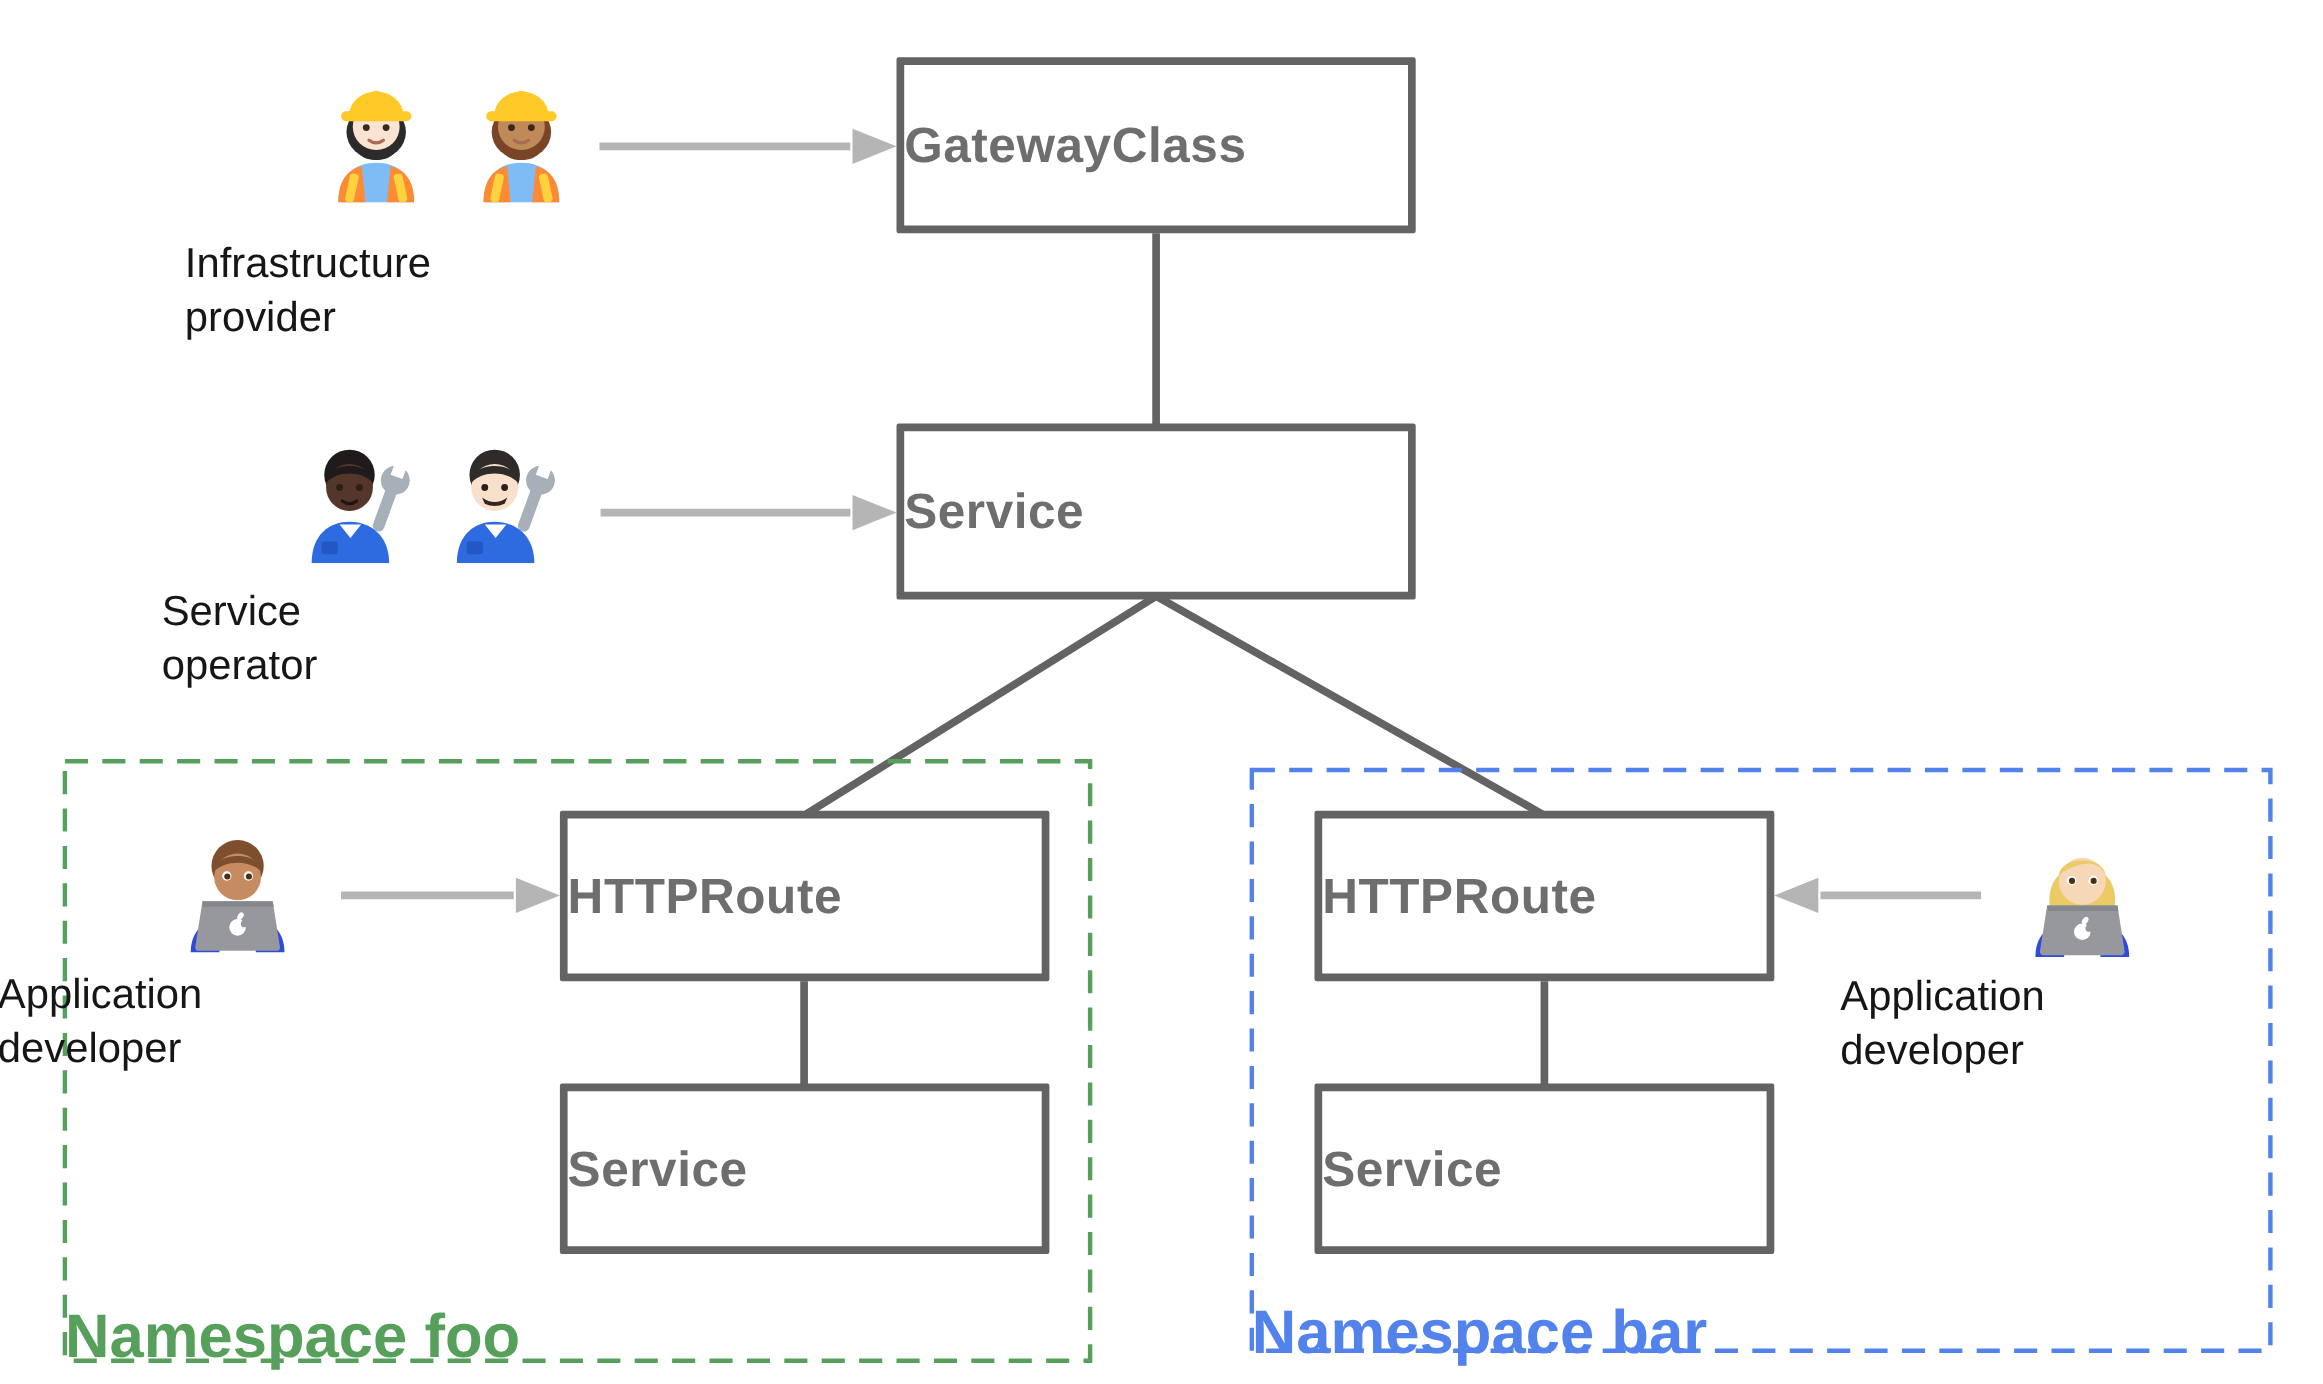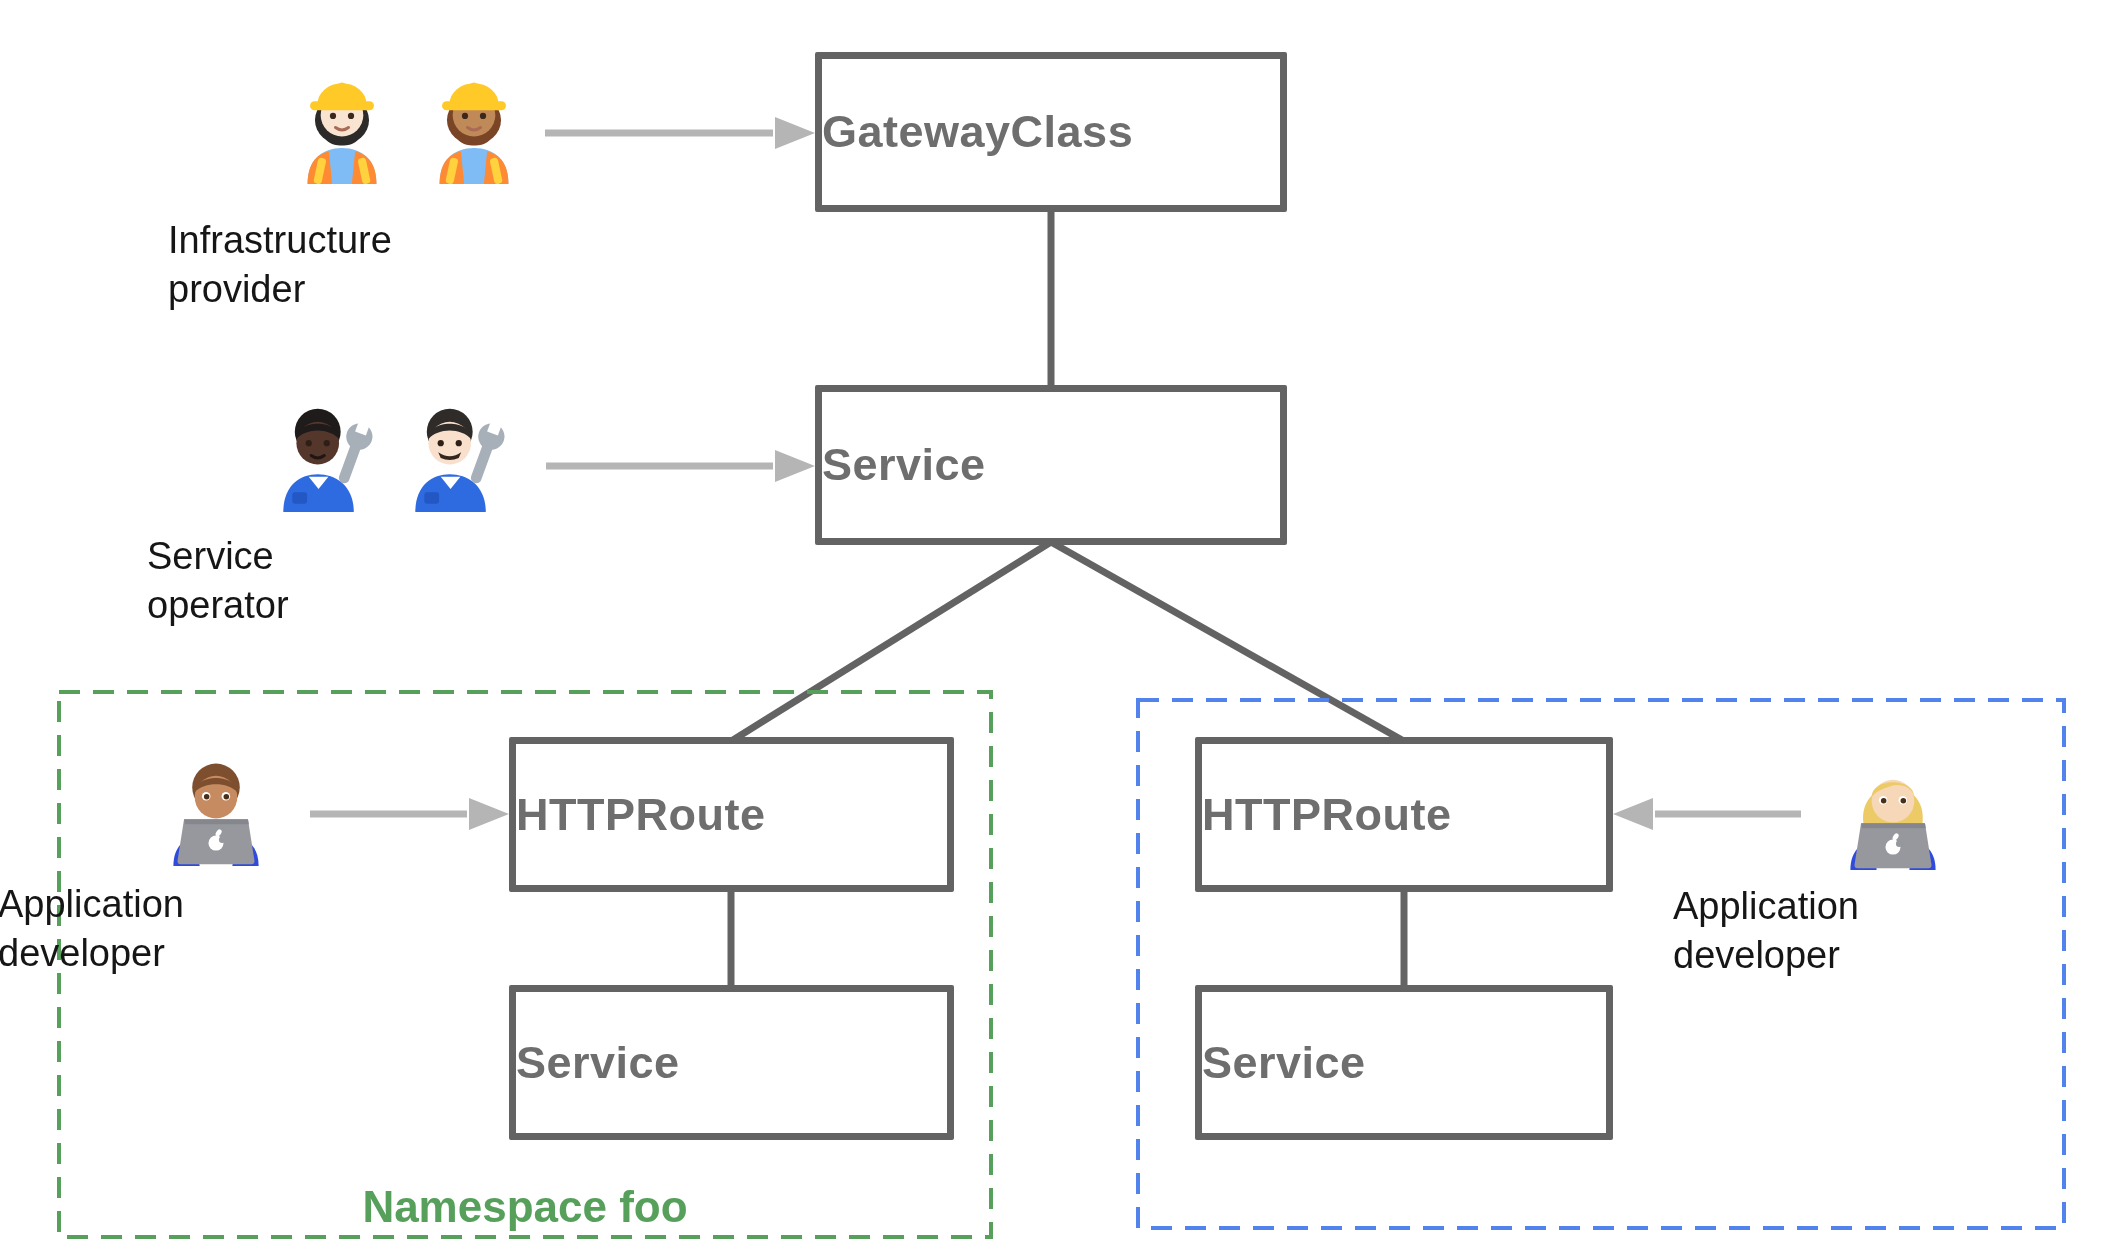--- a/index.html
+++ b/index.html
@@ -61,22 +61,22 @@
   .persona-label {
     position: absolute;
     text-align: left;
     color: var(--persona-text, #161616);
     font-size: 38px;
     line-height: 49px;
     font-weight: 400;
   }
   .ns-label {
     position: absolute;
-    text-align: center;
-    font-size: 44px;
+    text-align: left;
+    font-size: 56px;
     font-weight: bold;
     white-space: nowrap;
   }
   .ns-label.foo { color: var(--ns-foo, #57A05C); }
   .ns-label.bar { color: var(--ns-bar, #5282EC); }
 </style>
 </head>
 <body>
 
 <div class="stage">
@@ -266,14 +266,15 @@
   </svg>
         </span>
     </div>
     <div class="persona-label" style="left:1673px;top:882px;width:440px">
       <div>Application</div>
       <div>developer</div>
     </div>
   </div>
 
   <div class="ns-label foo" style="left:59px;top:1182px;width:932px">Namespace foo</div>
+  <div class="ns-label bar" style="left:1138px;top:1178px;width:926px">Namespace bar</div>
 
 </div>
 
 </body></html>

